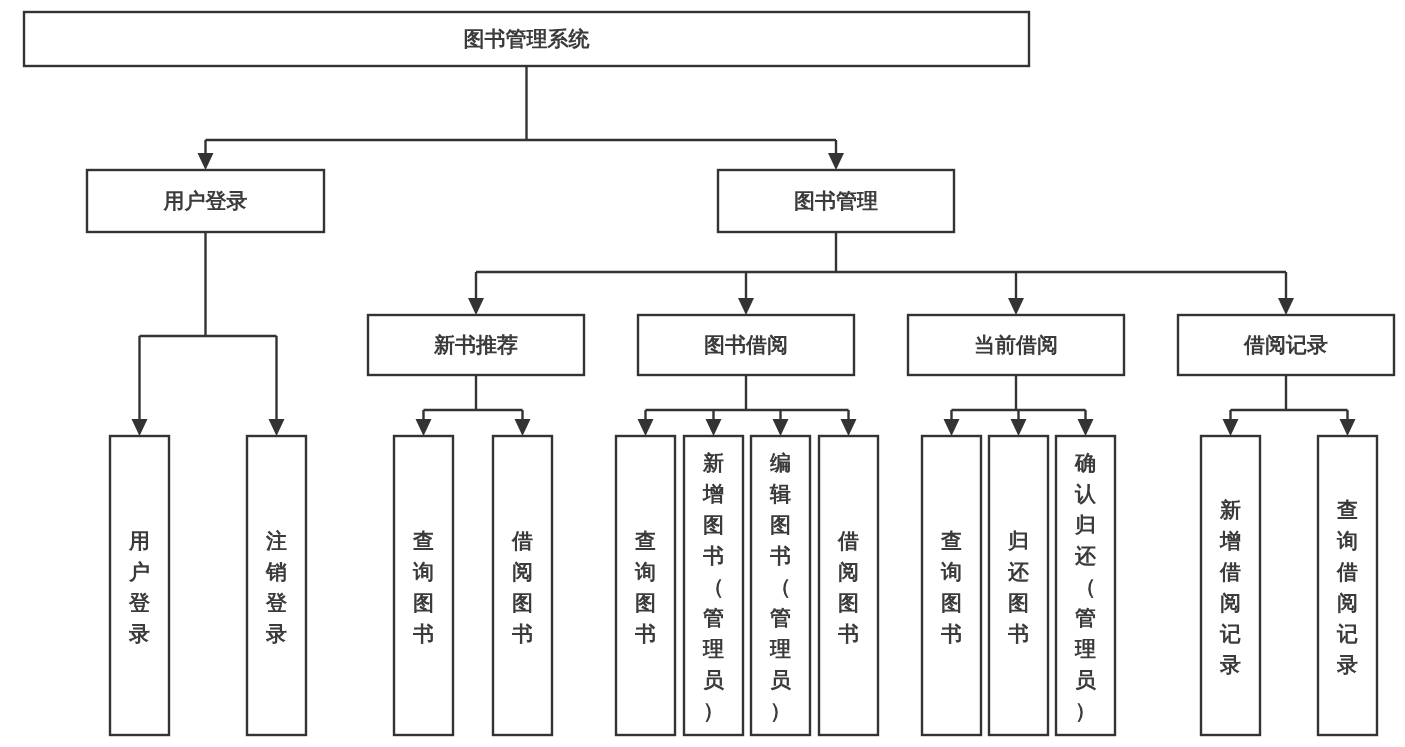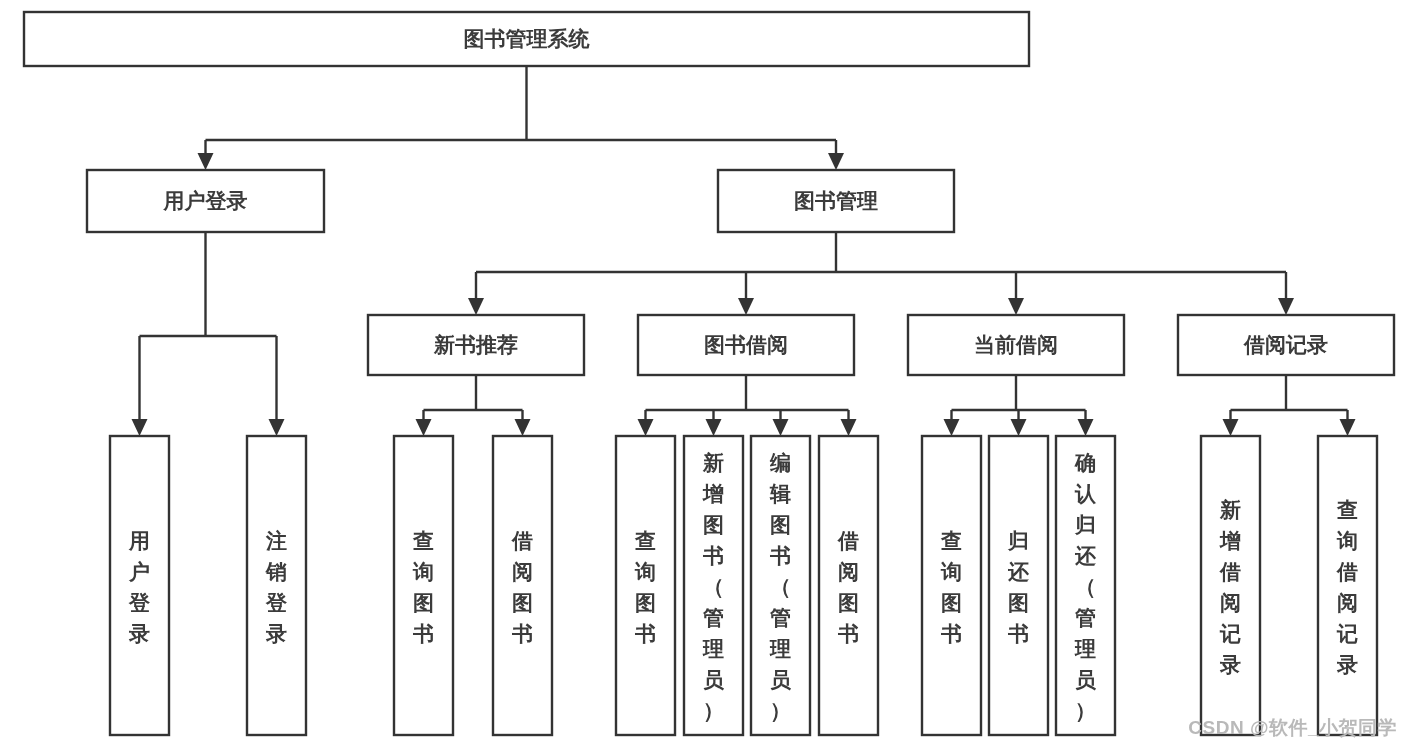--- a/index.html
+++ b/index.html
@@ -202,14 +202,13 @@
         <g>
           <rect x="1195" y="436" width="59" height="299" class="node-box"></rect>
           <text x="1224.5" class="node-label-vert"><tspan x="1224.5" y="516.68">新</tspan><tspan x="1224.5" y="547.68">增</tspan><tspan x="1224.5" y="578.68">借</tspan><tspan x="1224.5" y="609.68">阅</tspan><tspan x="1224.5" y="640.68">记</tspan><tspan x="1224.5" y="671.68">录</tspan></text>
         </g>
         <g>
           <rect x="1312" y="436" width="59" height="299" class="node-box"></rect>
           <text x="1341.5" class="node-label-vert"><tspan x="1341.5" y="516.68">查</tspan><tspan x="1341.5" y="547.68">询</tspan><tspan x="1341.5" y="578.68">借</tspan><tspan x="1341.5" y="609.68">阅</tspan><tspan x="1341.5" y="640.68">记</tspan><tspan x="1341.5" y="671.68">录</tspan></text>
         </g>
       </g>
   </svg>
-  <div class="watermark">CSDN @软件_小贺同学</div>
 </div>
 
 </body></html>

